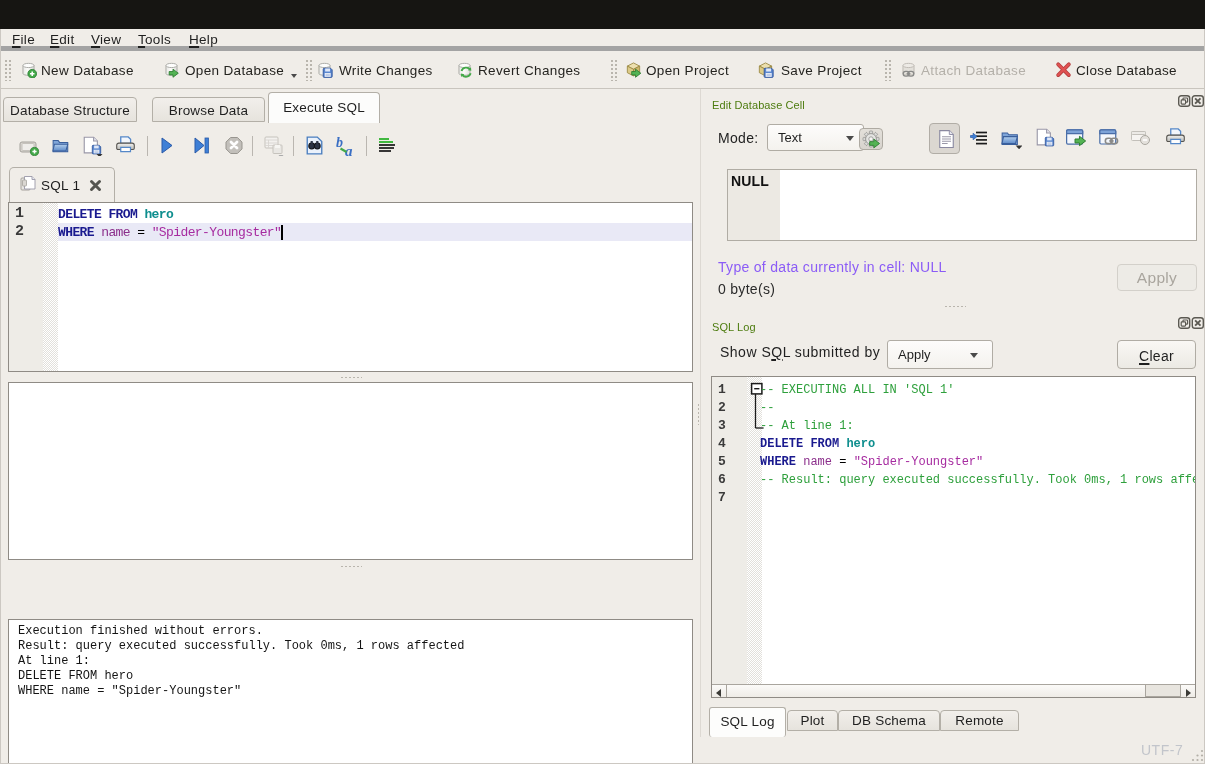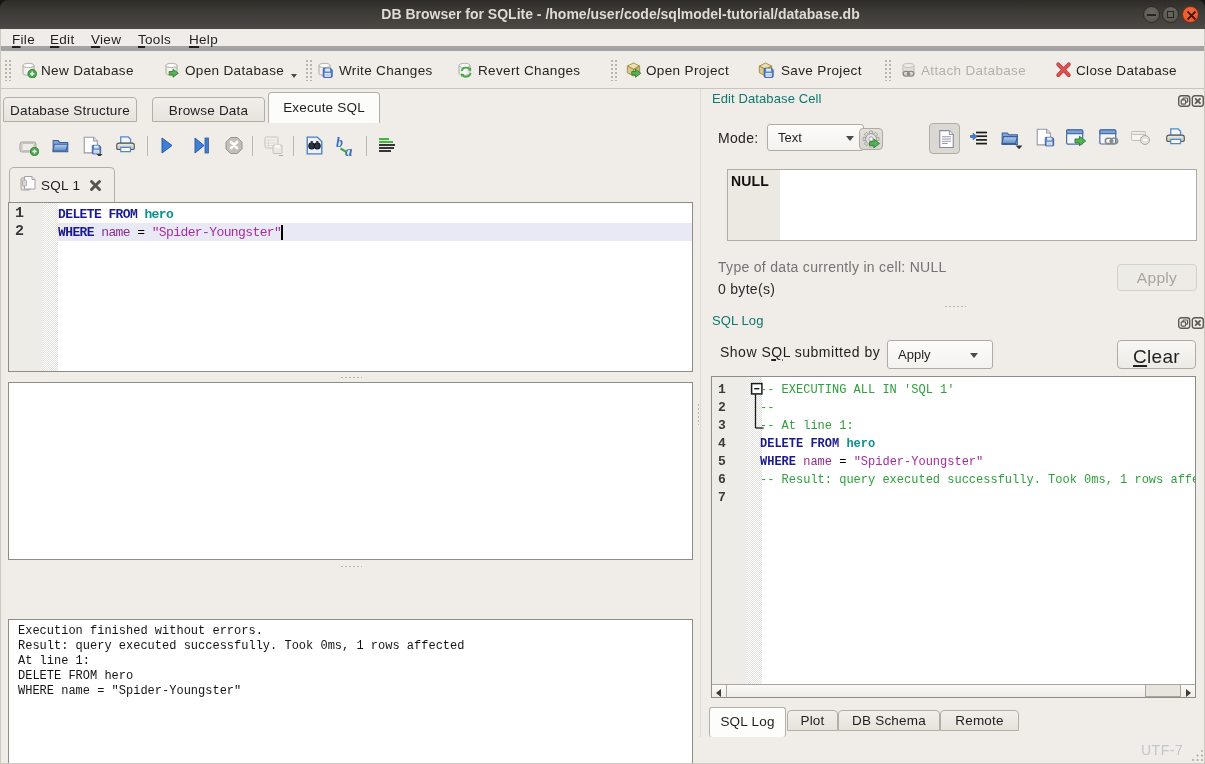--- a/index.html
+++ b/index.html
@@ -52,25 +52,25 @@
   .checker { background-color:#ffffff;
     background-image:repeating-conic-gradient(#e2e0db 0% 25%, #ffffff 0% 50%);
     background-size:2px 2px; }
   .kw { color:#1a1a8f; font-weight:bold; }
   .tbl { color:#0e8e8e; font-weight:bold; }
   .idf { color:#8b2e8b; }
   .str { color:#a62ba0; }
   .cmt { color:#2ea03c; }
 
   
-  .dockhead { font-size:13px; letter-spacing:0.1px; color:#0f766e; }
+  .dockhead { font-size:11px; letter-spacing:0.1px; color:#4d7c0f;margin-top:8px; }
   .combo { position:absolute; background:linear-gradient(to bottom,#fdfcfb,#f4f2ee);
     border:1px solid #b0aca4; border-radius:3px; font-size:13px; color:#1f1f1f; }
   .btn { position:absolute; background:linear-gradient(to bottom,#f9f7f4,#eceae4);
-    border:1px solid #b0aca4; border-radius:4px; font-size:19px; letter-spacing:0.3px; color:#1f1f1f; text-align:center; }
+    border:1px solid #b0aca4; border-radius:4px; font-size:14px; letter-spacing:0.3px; color:#1f1f1f; text-align:center; }
   .arrow-down { width:0; height:0; border-left:4px solid transparent; border-right:4px solid transparent;
     border-top:5px solid #4a4a4a; position:absolute; }
 
   .bottomtab { position:absolute; font-size:13.5px; letter-spacing:0.2px; color:#1f1f1f; text-align:center;
     border:1px solid #b3afa7; border-radius:4px 4px 0 0;
     background:linear-gradient(to bottom,#f2efeb,#e6e3dd); }
   .bottomtab.active { background:#fdfdfc; z-index:3; border-bottom:none; }
 </style>
 </head>
 <body>
@@ -141,34 +141,20 @@
         <path d="M4 9.6 h8.2 v3.6 h-8.2 z" fill="#fdfdfd" stroke="#5588c8" stroke-width="1"></path>
       </g>
       <g id="winframe">
         <rect x="0.5" y="0.5" width="13" height="11.5" rx="1" fill="#f4f7fc" stroke="#4a6ea8" stroke-width="1"></rect>
         <path d="M0.5 1.5 a1 1 0 0 1 1 -1 h11 a1 1 0 0 1 1 1 v2 h-13 z" fill="#7da3d8" stroke="#4a6ea8" stroke-width="1"></path>
       </g>
     </defs>
   </svg>
 
   <div class="abs" style="left:0; top:0; width:1205px; height:29px; background:#161512;"></div>
-  <div class="titlebar">
-    <div class="title-text">DB Browser for SQLite - /home/user/code/sqlmodel-tutorial/database.db</div>
-    <div class="wbtn min">
-        <div class="dash"></div>
-      </div>
-    <div class="wbtn max">
-        <div class="sq"></div>
-      </div>
-    <div class="wbtn close">
-        <svg width="11" height="11" viewBox="0 0 11 11">
-          <path d="M1.5 1.5 L9.5 9.5 M9.5 1.5 L1.5 9.5" stroke="#4a1505" stroke-width="1.8"></path>
-        </svg>
-      </div>
-  </div>
 
   <div class="menubar">
     <span style="left:12px"><span class="mn">F</span>ile</span>
     <span style="left:50px"><span class="mn">E</span>dit</span>
     <span style="left:91px"><span class="mn">V</span>iew</span>
     <span style="left:138px"><span class="mn">T</span>ools</span>
     <span style="left:189px"><span class="mn">H</span>elp</span>
   </div>
 
   <div class="toolbar">
@@ -402,21 +388,21 @@
   </svg>
   <svg class="abs" style="left:1166px; top:128px" width="19" height="19" viewBox="0 0 16 16">
       <use href="#prnt"></use>
     </svg>
 
   <div class="abs" style="left:727px; top:169px; width:470px; height:72px; background:#fff; border:1px solid #b0aca4;">
     <div class="abs" style="left:0; top:0; width:52px; height:70px; background:#ece9e3;"></div>
     <div class="abs" style="left:3px; top:3px; font-size:14px; font-weight:bold; letter-spacing:0.2px; color:#111;">NULL</div>
   </div>
 
-  <div class="abs" style="left:718px; top:259px; font-size:14px; letter-spacing:0.3px; color:#737373;">Type of data currently in cell: NULL</div>
+  <div class="abs" style="left:718px; top:259px; font-size:14px; letter-spacing:0.3px; color:#8b5cf6;">Type of data currently in cell: NULL</div>
   <div class="abs" style="left:718px; top:281px; font-size:14px; letter-spacing:0.3px; color:#2b2b2b;">0 byte(s)</div>
   <div class="btn" style="left:1117px; top:264px; width:80px; height:27px; line-height:25px; font-size:15.5px; color:#a9a59e; background:#edebe6; border-color:#d3d0ca;">Apply</div>
 
   <div class="abs" style="left:944px; top:305px; width:22px; height:3px; background-image:radial-gradient(circle,#b9b5ad 1px,transparent 1.1px); background-size:4px 3px;"></div>
 
   <div class="abs dockhead" style="left:712px; top:313px;">SQL Log</div>
   <svg class="abs" style="left:1178px; top:317px" width="26" height="12" viewBox="0 0 26 12">
     <rect x="0.7" y="0.7" width="11" height="10.6" rx="2.6" fill="none" stroke="#5b5952" stroke-width="1.4"></rect>
     <rect x="5" y="3" width="4.6" height="4.2" rx="0.8" fill="none" stroke="#5b5952" stroke-width="1.2"></rect>
     <rect x="3.2" y="4.9" width="4.4" height="4.2" rx="0.8" fill="#f0ede8" stroke="#5b5952" stroke-width="1.2"></rect>

